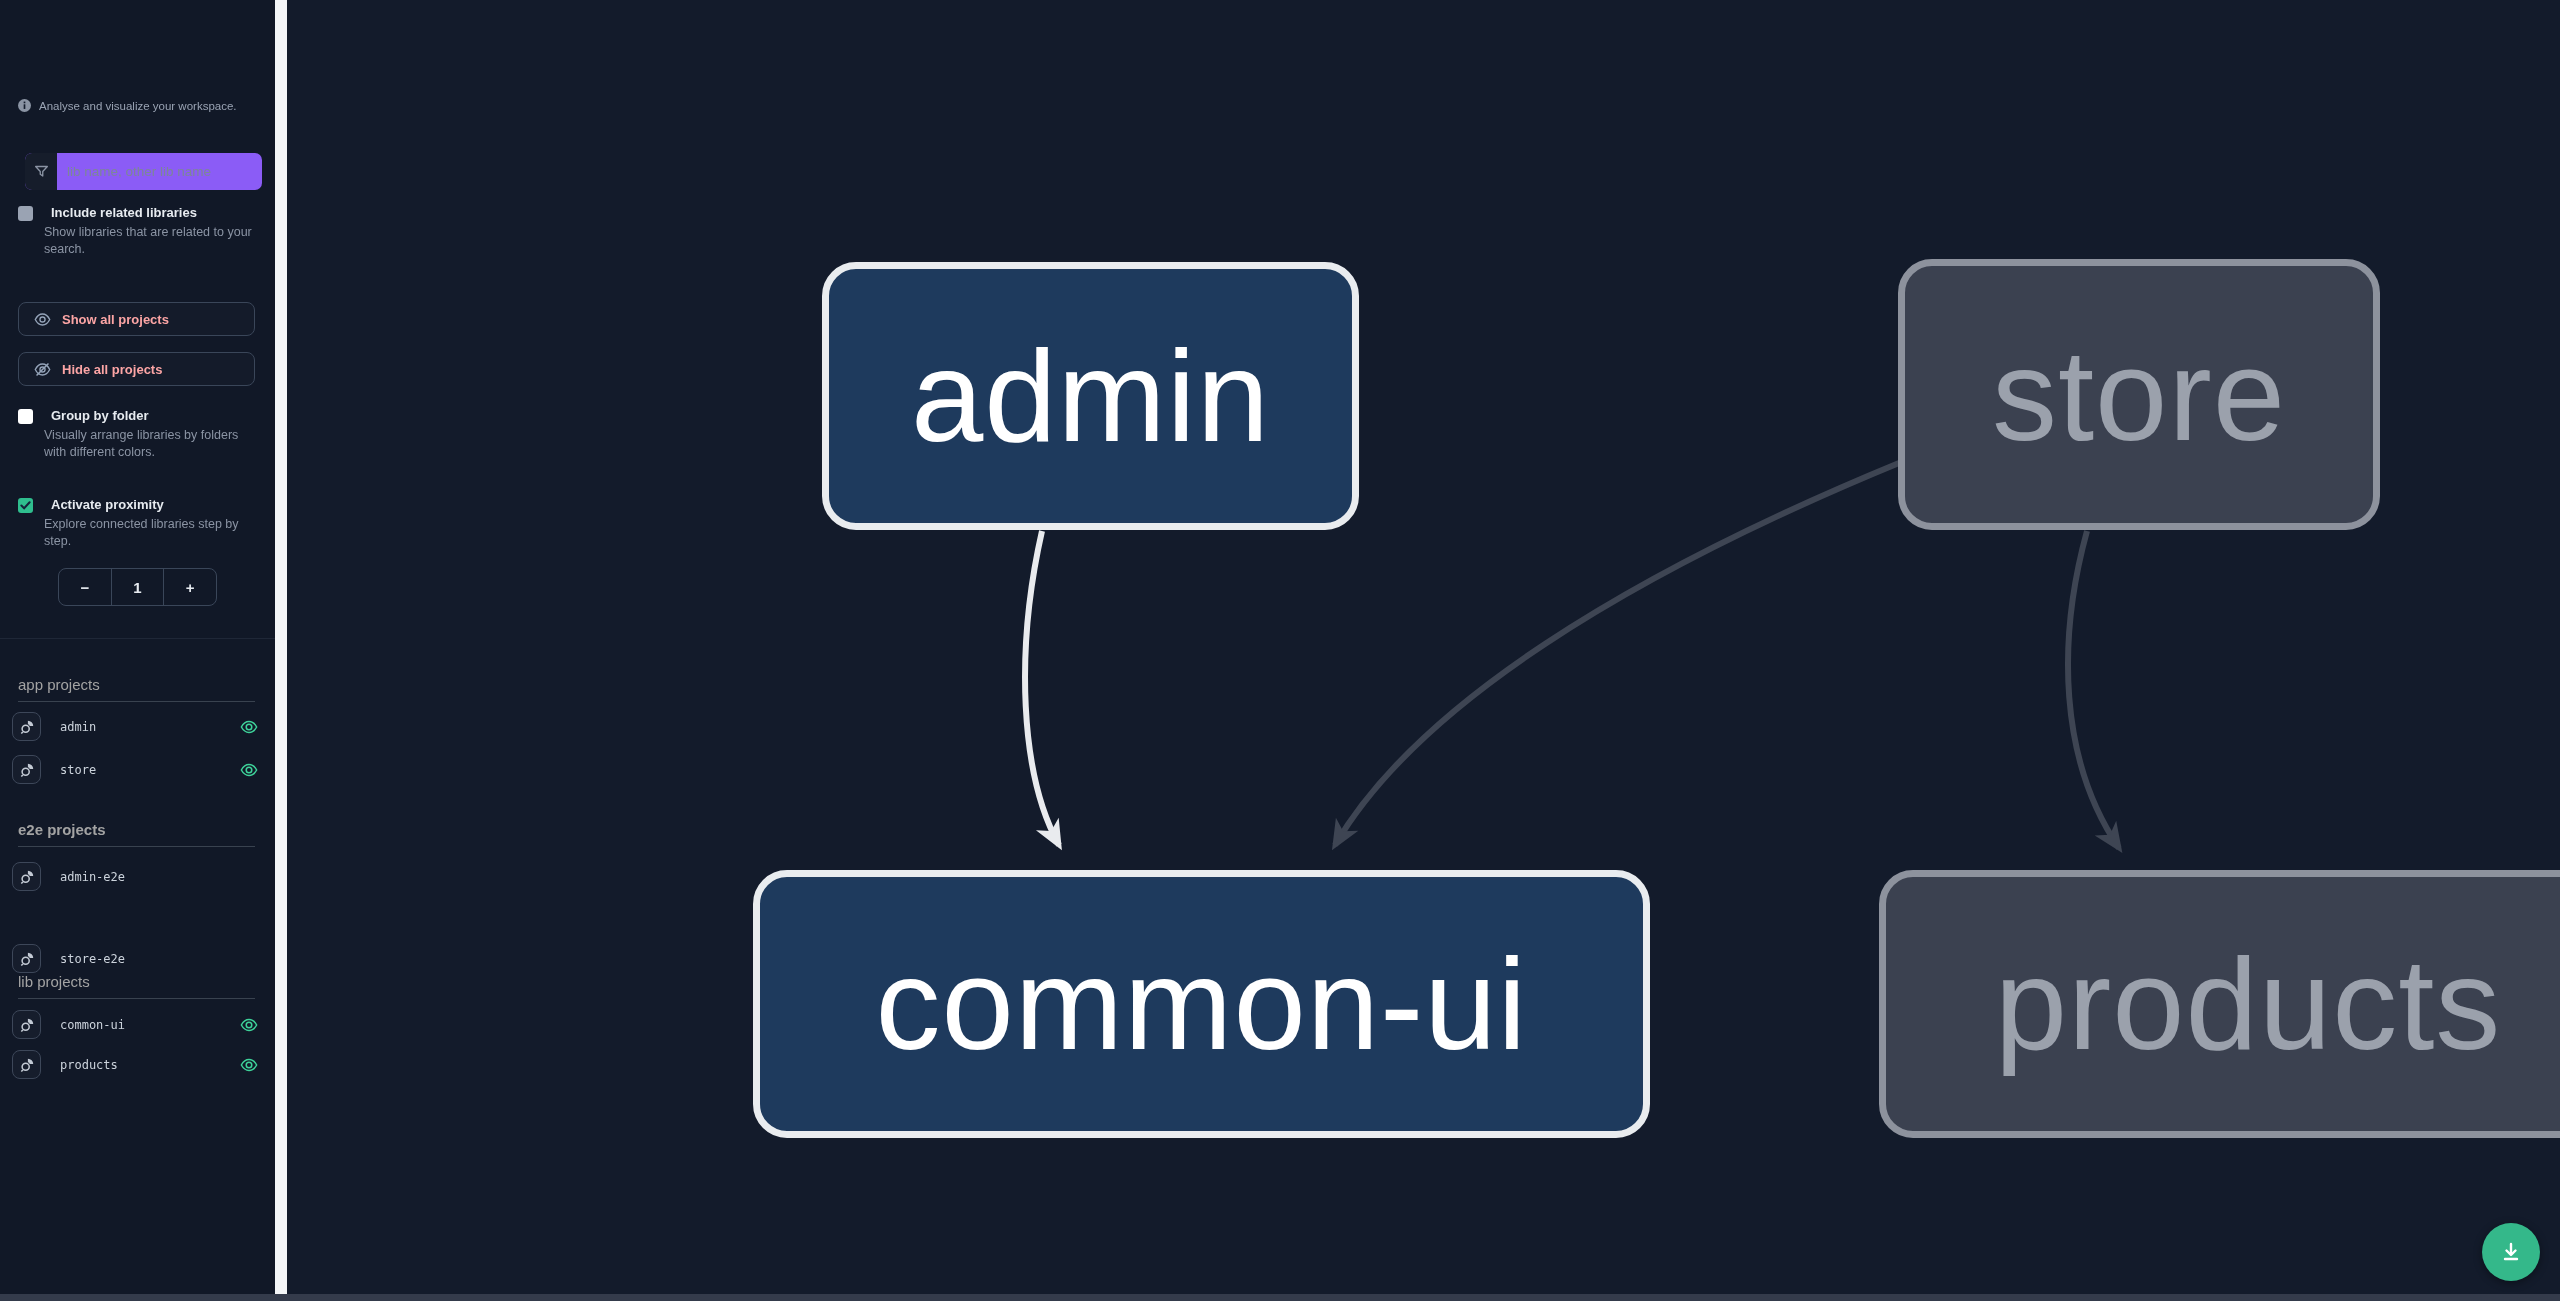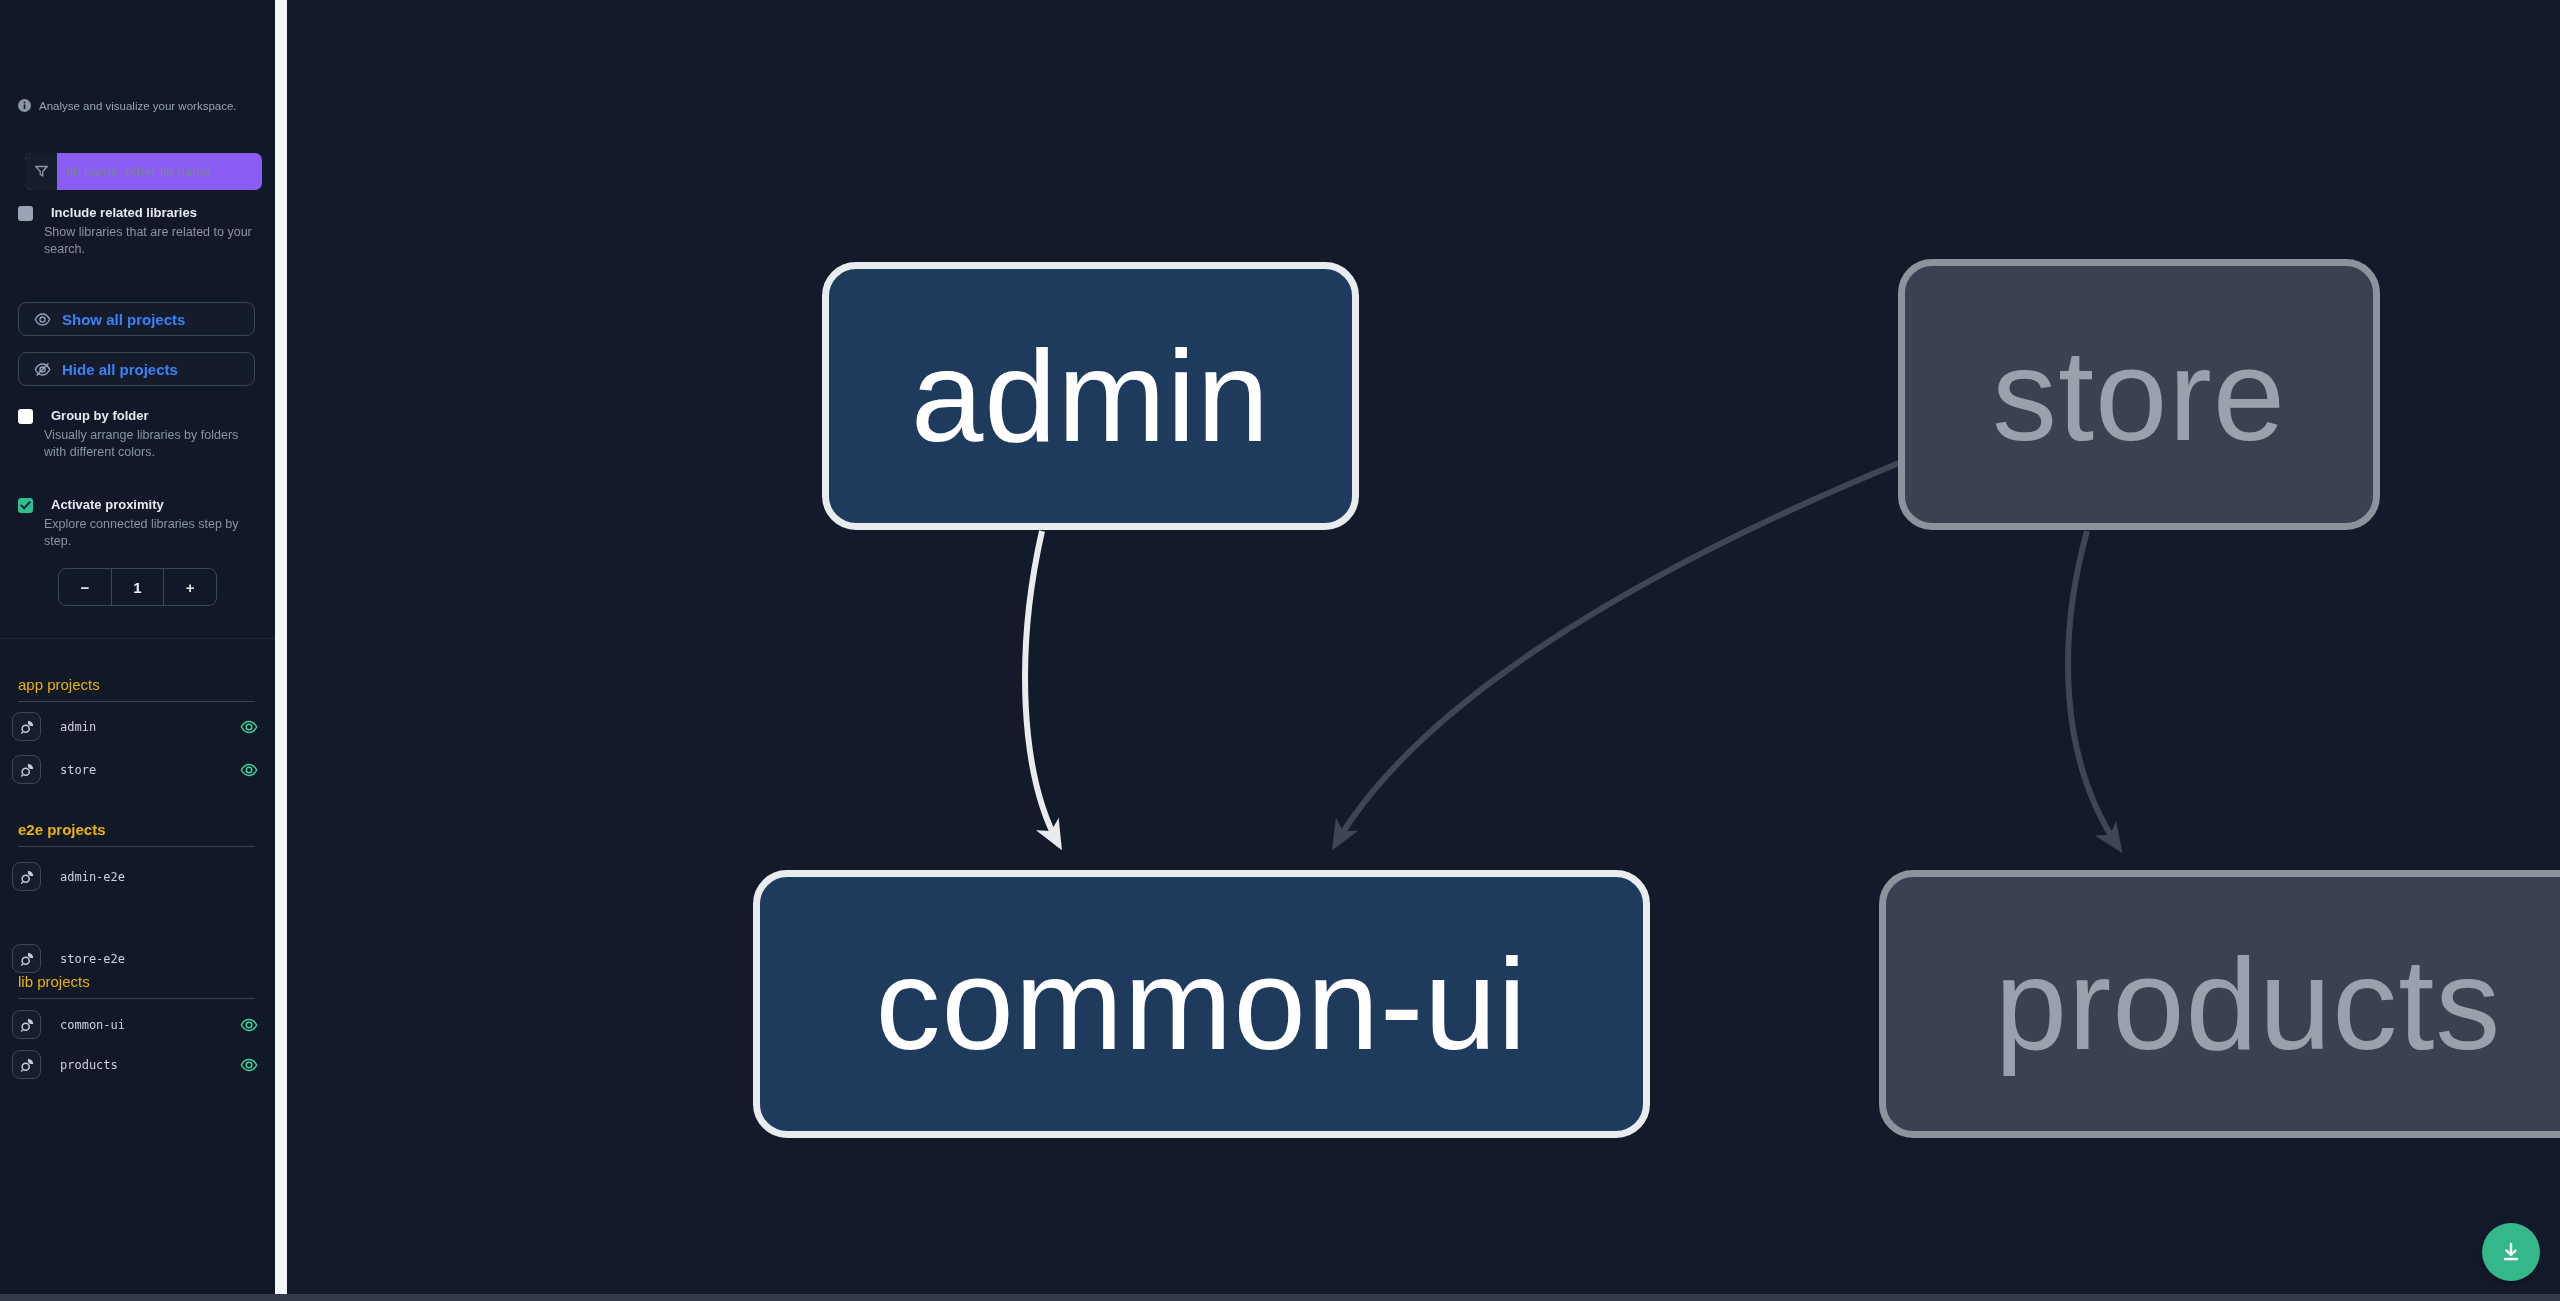--- a/index.html
+++ b/index.html
@@ -31,32 +31,32 @@
   .toggle { position:absolute; left:18px; width:240px; }
   .toggle .cb { position:absolute; left:0; top:1px; width:15px; height:15px; border-radius:3px; }
   .cb-gray { background:#9aa3b3; }
   .cb-white { background:#ffffff; }
   .cb-green { background:#2fbe8e; display:flex; align-items:center; justify-content:center; }
   .toggle .lbl { margin-left:33px; font-size:13px; font-weight:700; color:#e7ebf0; line-height:1.2; }
   .toggle .desc { margin-left:26px; margin-top:3px; font-size:12.5px; color:#8b94a4; line-height:1.38; }
 
   
   .sb-btn { position:absolute; left:18px; width:237px; height:34px; border:1.5px solid #3a4659; border-radius:8px; background:#141b2a; display:flex; align-items:center; gap:11px; padding-left:15px; cursor:pointer; }
-  .sb-btn span { font-size:15px; font-weight:700; color:#3b82f6; }
+  .sb-btn span { font-size:13px; font-weight:700; color:#fca5a5; }
 
   
   .stepper { position:absolute; left:58px; top:568px; width:159px; height:38px; border:1.5px solid #3a4659; border-radius:8px; display:flex; }
   .stepper > div { flex:1; display:flex; align-items:center; justify-content:center; color:#e7ebf0; font-size:15px; font-weight:700; }
   .stepper > div + div { border-left:1.5px solid #3a4659; }
   .step-btn { cursor:pointer; }
 
   .sb-divider-h { position:absolute; left:0; top:638px; width:275px; height:1px; background:#1f2737; }
 
   
-  .section-title { position:absolute; left:18px; width:237px; font-size:15px; color:#eab308; padding-bottom:8px; border-bottom:1px solid #39424f; }
+  .section-title { position:absolute; left:18px; width:237px; font-size:15px; color:#a3a3a3; padding-bottom:8px; border-bottom:1px solid #39424f; }
   .proj-row { position:absolute; left:12px; width:250px; height:30px; }
   .focus-btn { position:absolute; left:0; top:0; width:29px; height:29px; border:1.5px solid #3d4759; border-radius:8px; background:#161d2c; display:flex; align-items:center; justify-content:center; cursor:pointer; }
   .proj-name { position:absolute; left:48px; top:8px; font-family:"DejaVu Sans Mono", monospace; font-size:12px; color:#ccd3dc; }
   .eye-btn { position:absolute; left:228px; top:6px; width:18px; height:18px; cursor:pointer; }
 
   
   .node { position:absolute; border-radius:34px; display:flex; align-items:center; justify-content:center; cursor:pointer; }
   .node-focused { background:#1e3a5d; border:7px solid #e9ecef; }
   .node-faded   { background:#3b4150; border:7px solid #8d929d; }
   .node span { font-size:130px; letter-spacing:1px; }

